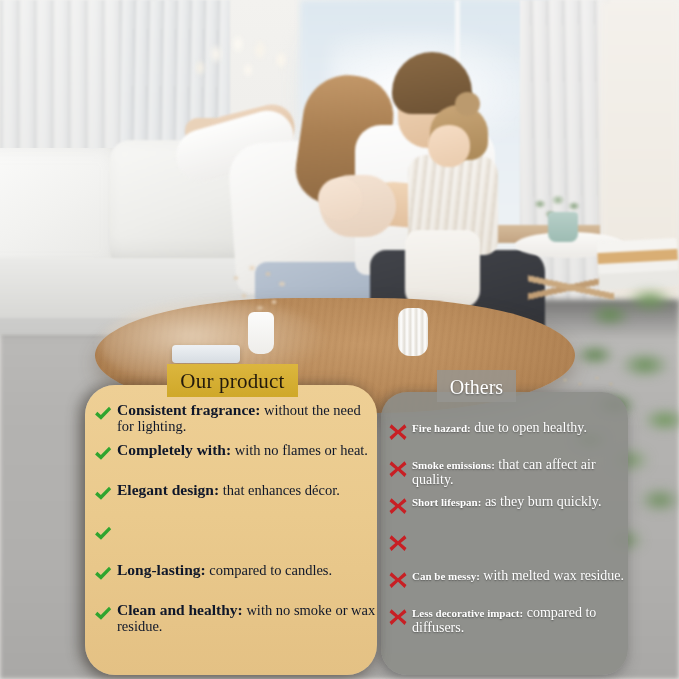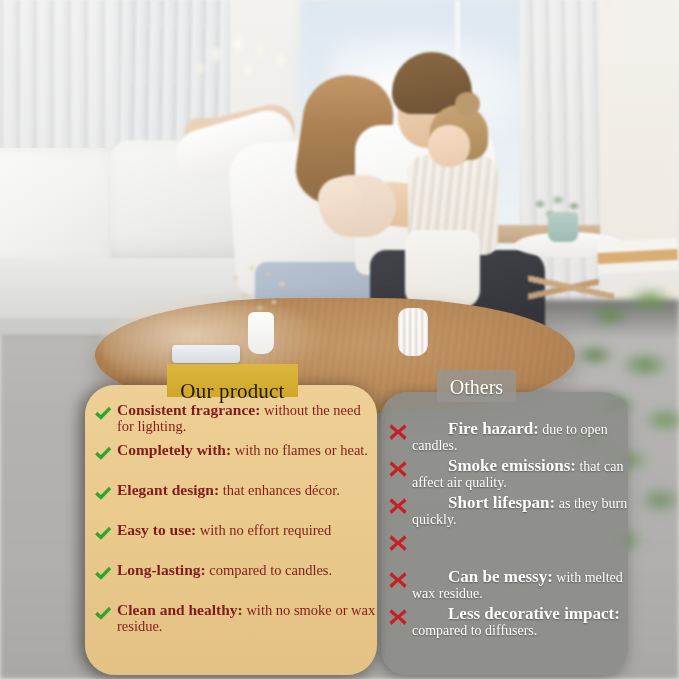--- a/index.html
+++ b/index.html
@@ -411,21 +411,21 @@
     position:absolute; z-index:7;
     font-family:"Liberation Serif", serif;
     text-align:center;
     line-height:1;
   }
   .badge-our {
     left:167px; top:364px; width:131px; height:33px;
     background:linear-gradient(180deg,#dcb63e,#cfa829);
     color:#231a0c;
     font-size:21px;
-    padding-top:17px;
+    padding-top:7px;
     letter-spacing:.2px;
   }
   .badge-others {
     left:437px; top:370px; width:79px; height:32px;
     background:rgba(150,150,146,.80);
     color:#ffffff;
     font-size:20px;
     padding-top:7px;
     text-shadow:0 1px 2px rgba(0,0,0,.35);
   }
@@ -444,24 +444,24 @@
     margin-right:4px;
     position:relative;
     top:2px;
   }
   .mark svg { display:block; width:20px; height:20px; }
 
   .txt {
     font-family:"Liberation Serif", serif;
     line-height:1.08;
   }
-  .list-left .txt { color:#7f1d1d; font-size:14.5px;font-family:Liberation Serif, serif; }
+  .list-left .txt { color:#0f172a; font-size:14.5px;font-family:Liberation Serif, serif; }
   .list-right .txt { color:#ffffff; font-size:14px; text-shadow:0 1px 1.5px rgba(40,40,40,.5); }
   .txt b { font-weight:bold; font-size:15.5px; }
-  .list-right .txt b { font-size:17px;margin-left:36px; }
+  .list-right .txt b { font-size:11px; }
 </style>
 </head>
 <body>
 
 <div id="stage">
 
   <div class="photo">
     <div class="wall"></div>
     <div class="window-glow"></div>
     <div class="window-frame"></div>
@@ -558,21 +558,20 @@
           </svg>
         </span>
         <span class="txt"><b>Elegant design:</b><span> that enhances décor.</span></span>
       </div>
       <div class="item">
         <span class="mark">
           <svg viewBox="0 0 24 24" aria-hidden="true">
             <path d="M2.5 12.6 L5.2 9.2 L9.4 13.2 L19.2 3.4 L21.8 6.2 L9.6 19.0 Z" fill="#2FA52F"></path>
           </svg>
         </span>
-        <span class="txt"><b>Easy to use:</b><span> with no effort required</span></span>
       </div>
       <div class="item">
         <span class="mark">
           <svg viewBox="0 0 24 24" aria-hidden="true">
             <path d="M2.5 12.6 L5.2 9.2 L9.4 13.2 L19.2 3.4 L21.8 6.2 L9.6 19.0 Z" fill="#2FA52F"></path>
           </svg>
         </span>
         <span class="txt"><b>Long-lasting:</b><span> compared to candles.</span></span>
       </div>
       <div class="item">
@@ -584,21 +583,21 @@
         <span class="txt"><b>Clean and healthy:</b><span> with no smoke or wax residue.</span></span>
       </div>
     </div>
   <div class="list list-right" id="list-right">
       <div class="item">
         <span class="mark">
           <svg viewBox="0 0 24 24" aria-hidden="true">
             <path d="M4.2 2.6 L12 10.0 L19.8 2.6 L22.2 6.2 L15.2 12.1 L22.2 18.0 L19.8 21.6 L12 14.2 L4.2 21.6 L1.8 18.0 L8.8 12.1 L1.8 6.2 Z" fill="#C81F24"></path>
           </svg>
         </span>
-        <span class="txt"><b>Fire hazard:</b><span> due to open candles.</span></span>
+        <span class="txt"><b>Fire hazard:</b><span> due to open healthy.</span></span>
       </div>
       <div class="item">
         <span class="mark">
           <svg viewBox="0 0 24 24" aria-hidden="true">
             <path d="M4.2 2.6 L12 10.0 L19.8 2.6 L22.2 6.2 L15.2 12.1 L22.2 18.0 L19.8 21.6 L12 14.2 L4.2 21.6 L1.8 18.0 L8.8 12.1 L1.8 6.2 Z" fill="#C81F24"></path>
           </svg>
         </span>
         <span class="txt"><b>Smoke emissions:</b><span> that can affect air quality.</span></span>
       </div>
       <div class="item">

